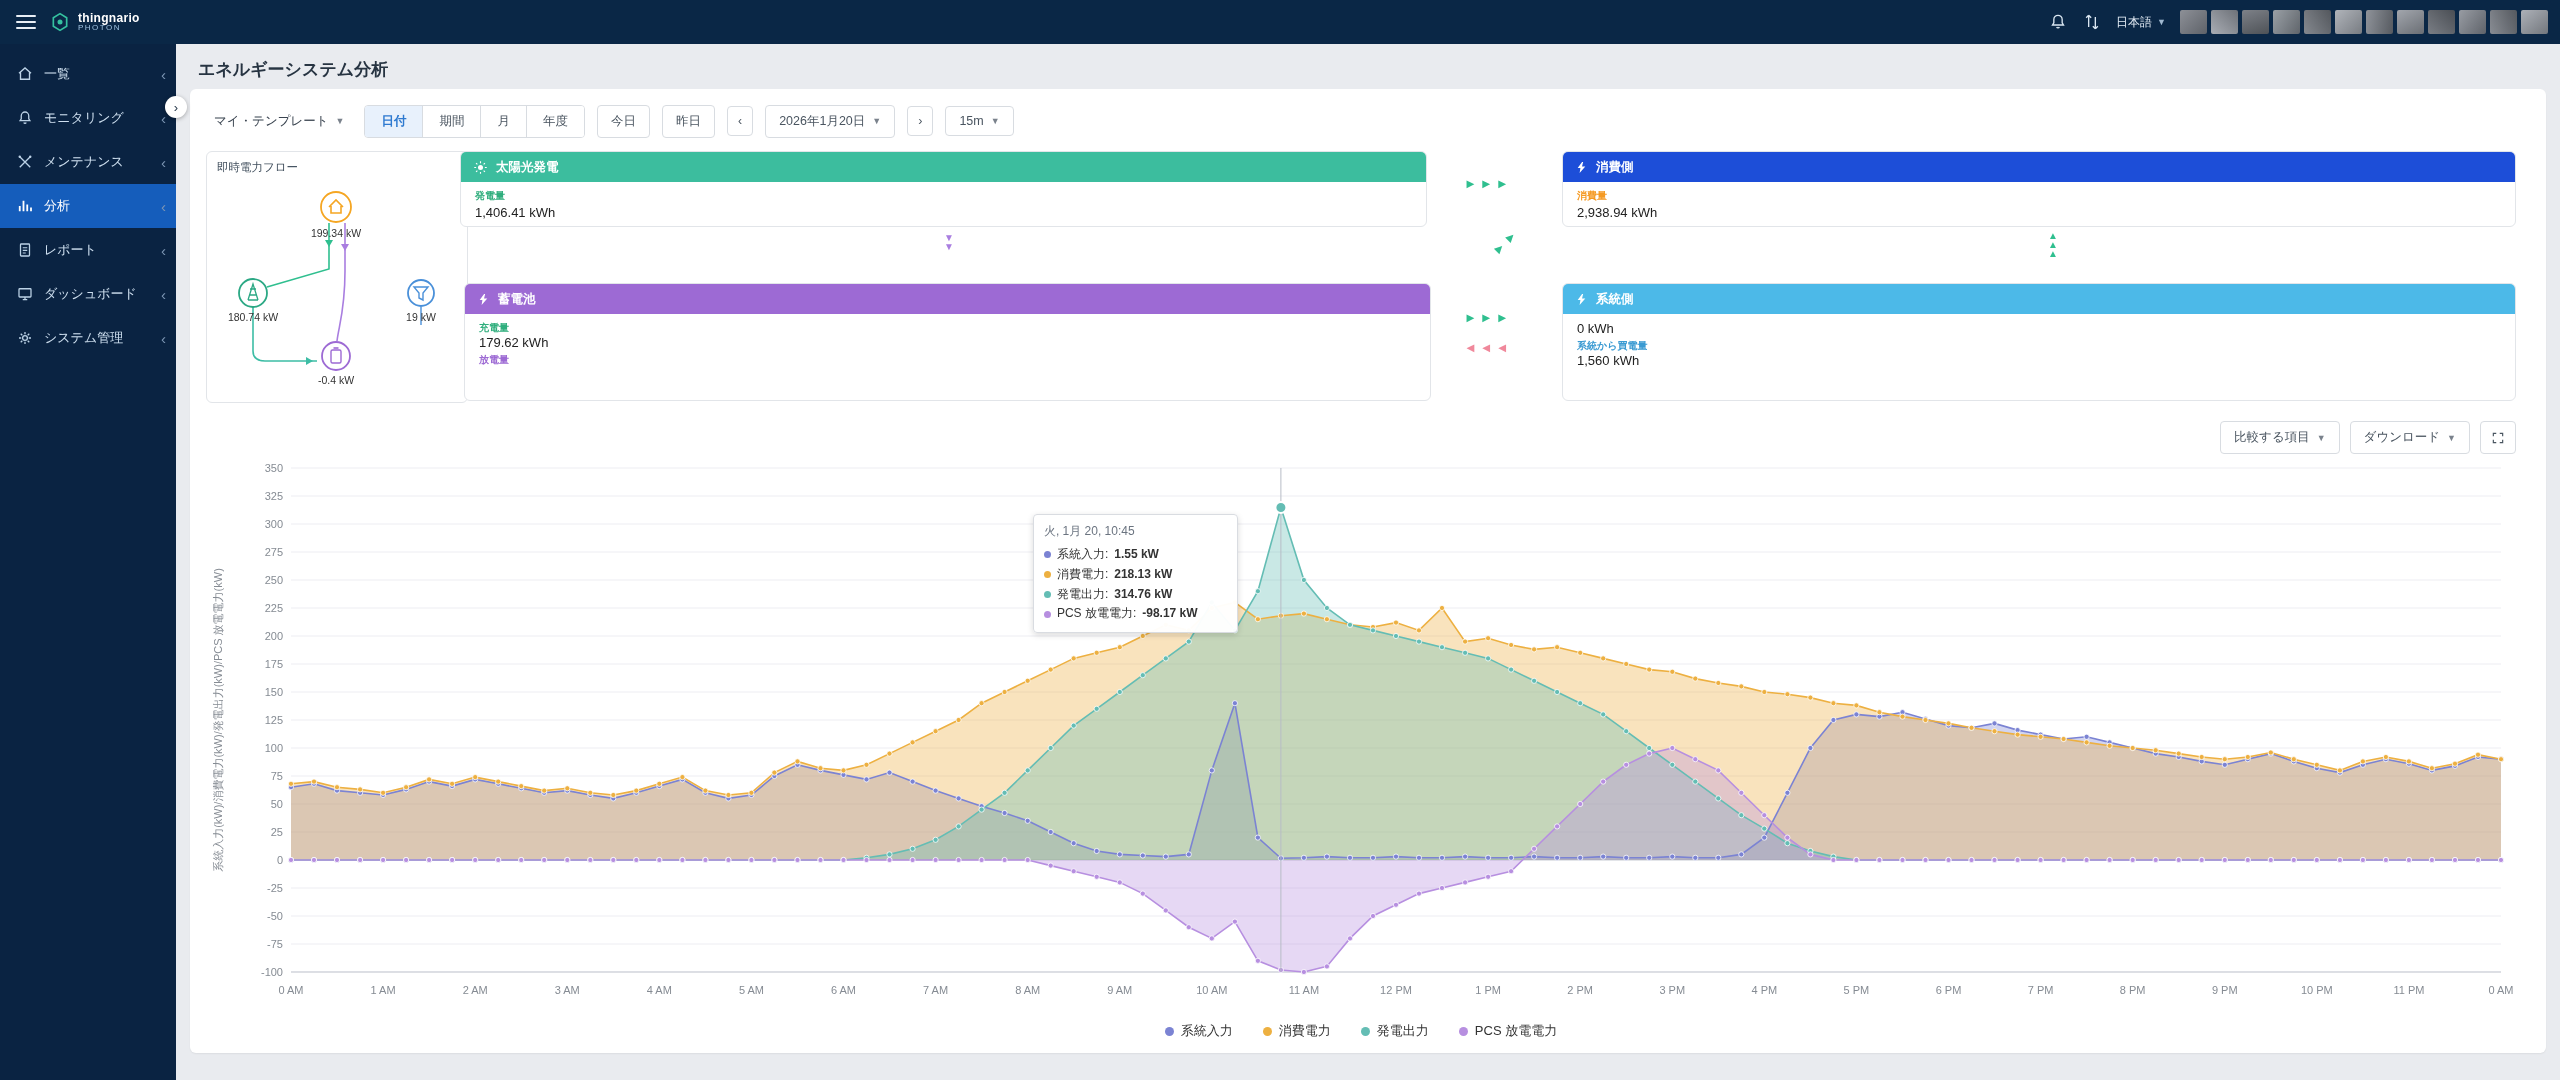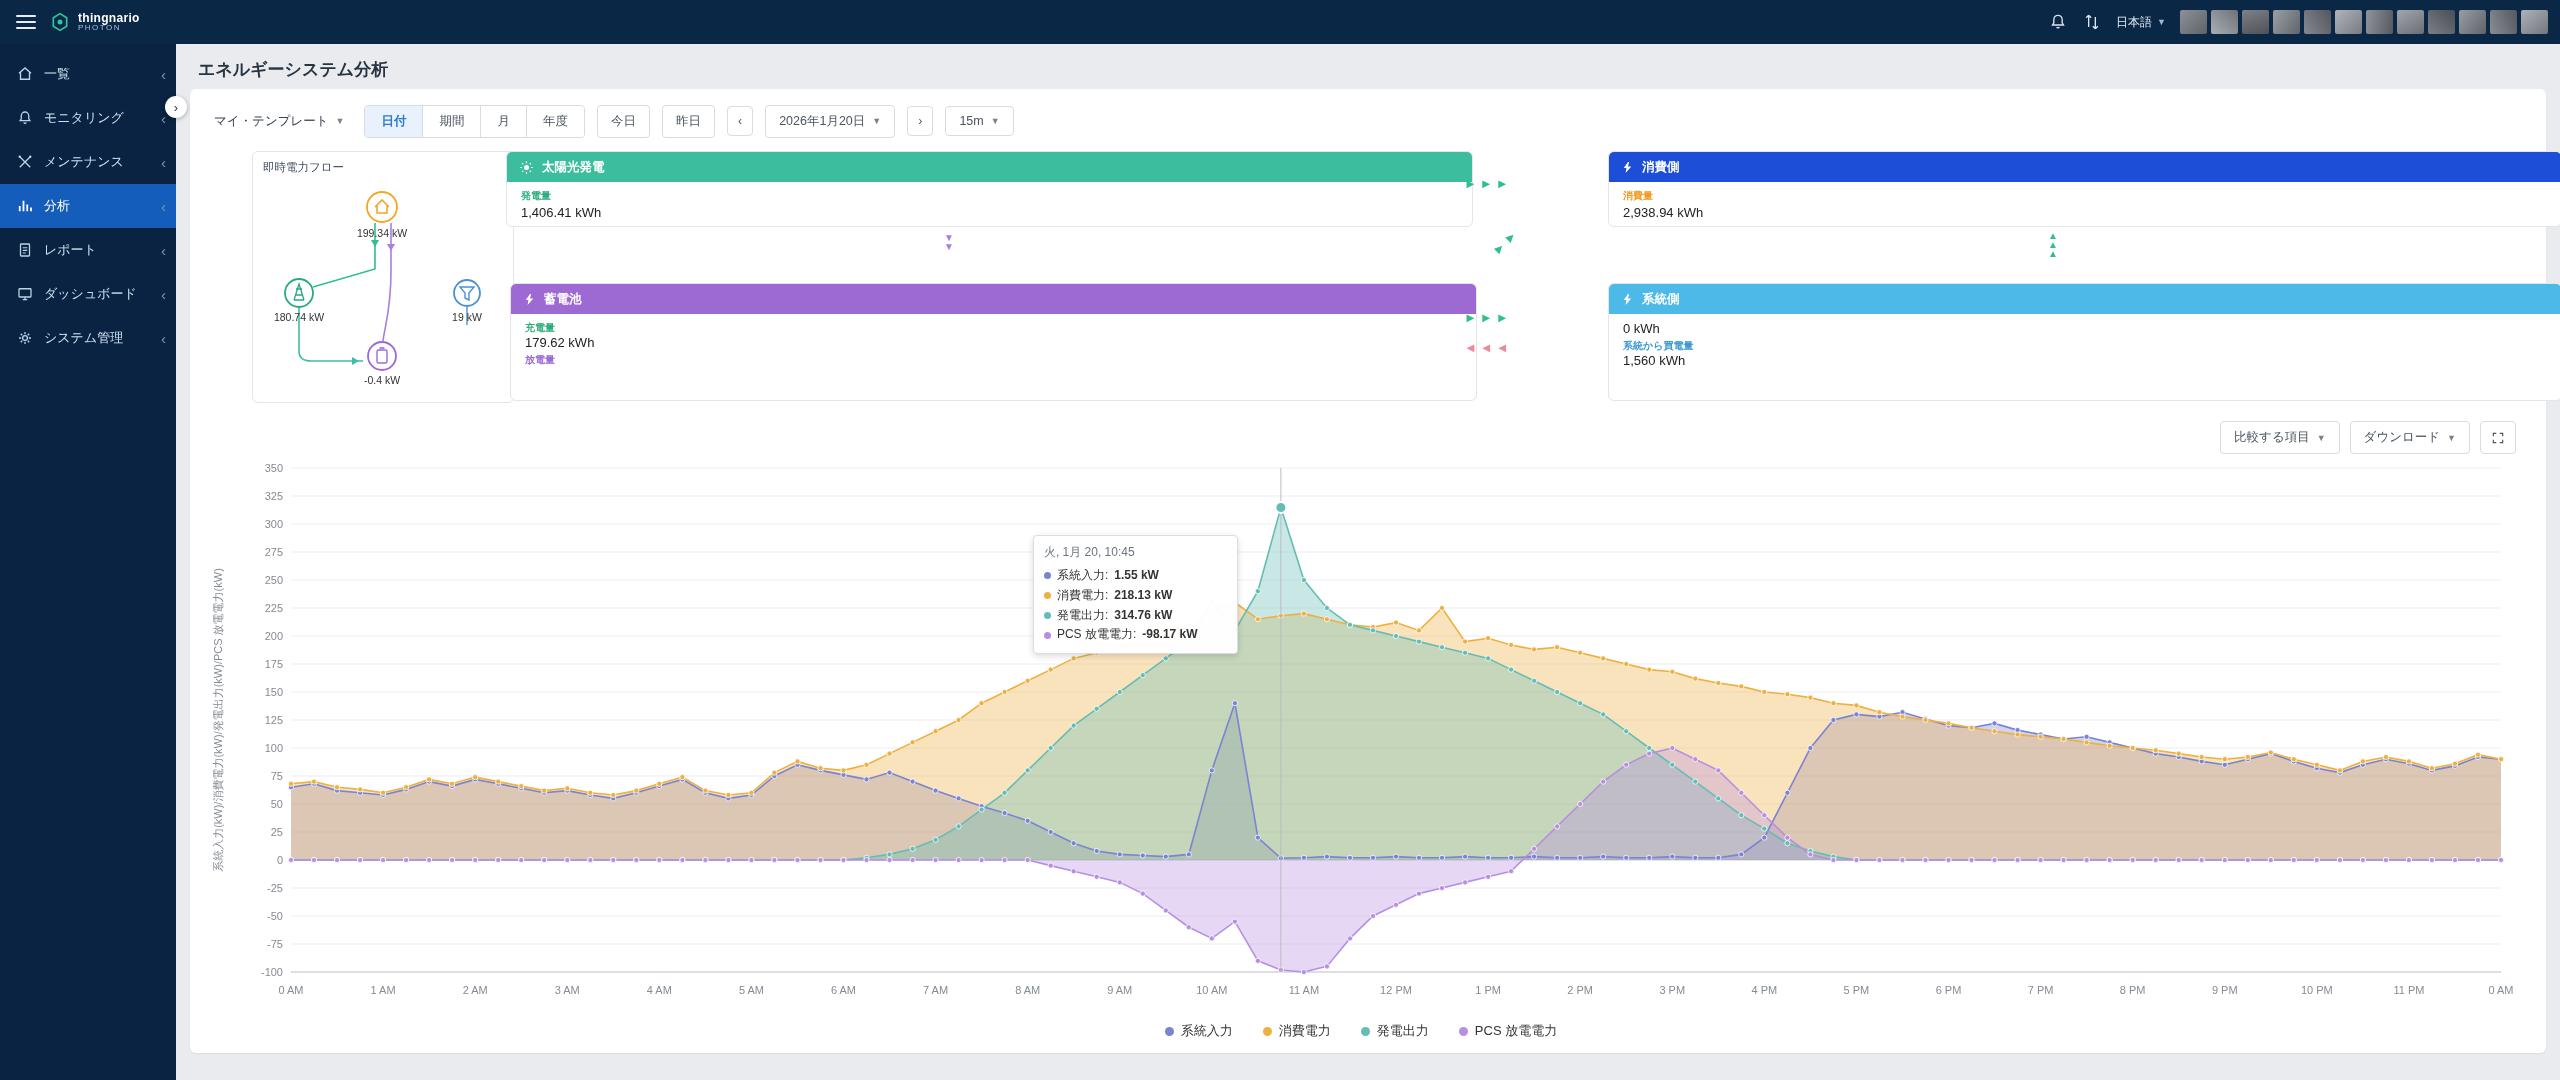--- a/index.html
+++ b/index.html
@@ -65,21 +65,21 @@
     border-right:1px solid #d8dce1; color:#4a5560; cursor:pointer; }
   .seg .seg-btn:last-child { border-right:none; }
   .seg .seg-btn.active { background:#e8f1fc; color:#2e7ad0; font-weight:bold; }
   .btn { border:1px solid #d8dce1; background:#fff; border-radius:4px;
     padding:7px 13px; font-size:12.5px; color:#4a5560; cursor:pointer;
     display:flex; align-items:center; gap:7px; }
   .btn.sq { padding:7px 10px; }
 
   
   .flow-wrap { position:relative; height:262px; margin-top:10px; width:2310px; }
-  .card { position:absolute; border:1px solid #e2e5e9; border-radius:6px; background:#fff; overflow:hidden;margin-left:46px; }
+  .card { position:absolute; border:1px solid #e2e5e9; border-radius:6px; background:#fff; overflow:hidden; }
   .flow-card { left:0; top:0; width:262px; height:252px; padding:8px 10px; }
   .flow-title { font-size:11.5px; color:#42505e; }
   .c-head { height:30px; display:flex; align-items:center; gap:8px; padding:0 12px;
     color:#fff; font-size:12.5px; font-weight:bold; }
   .c-body { padding:7px 14px; }
   .c-label { font-size:10px; font-weight:bold; margin-bottom:2px; }
   .c-value { font-size:13px; color:#222; }
   .green-t { color:#2fae7d; } .orange-t { color:#f59a23; }
   .purple-t { color:#9d6ad4; } .blue-t { color:#3a9ad2; }
   .card-solar { left:254px; top:0; width:967px; height:76px; }
@@ -101,21 +101,21 @@
   
   .chart-controls { display:flex; justify-content:flex-end; gap:10px; margin:8px 0 2px; width:2310px; }
   .chart-wrap { position:relative; width:2310px; }
   .tick { font-size:11px; fill:#858b93; }
   .legend { display:flex; justify-content:center; gap:30px; margin-top:2px; width:2310px; }
   .legend-item { display:flex; align-items:center; gap:7px; font-size:13px; color:#333; cursor:pointer; }
   .dot { width:9px; height:9px; border-radius:50%; display:inline-block; }
 
   .tooltip { position:absolute; width:205px; background:rgba(255,255,255,.97);
     border:1px solid #d9dce1; border-radius:4px; padding:8px 10px; font-size:12px;
-    color:#333; box-shadow:0 2px 6px rgba(0,0,0,.15); z-index:5;margin-top:21px; }
+    color:#333; box-shadow:0 2px 6px rgba(0,0,0,.15); z-index:5; }
   .tt-title { color:#6b7480; margin-bottom:5px; }
   .tt-row { display:flex; align-items:center; gap:6px; line-height:1.65; }
   .tt-dot { width:7px; height:7px; border-radius:50%; flex:none; }
   .tt-label::after { content:": "; }
   .tt-val { font-weight:bold; }
 
   svg.icon { width:100%; height:100%; }
 </style>
 </head>
 <body>

